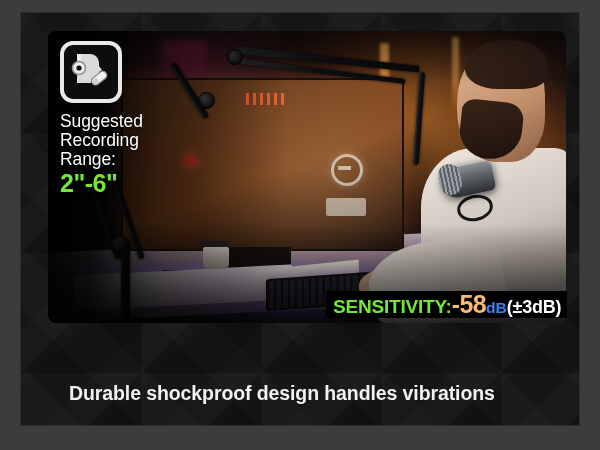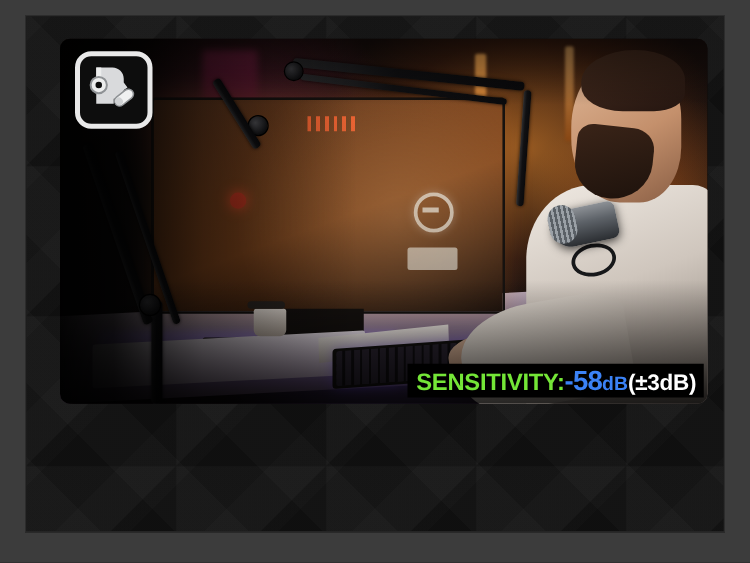--- a/index.html
+++ b/index.html
@@ -246,21 +246,21 @@
   
   #sensitivity {
     position:absolute; left:305px; top:278px; height:27px;
     background:#000000;
     display:flex; align-items:baseline;
     padding:0 6px 0 7px;
     z-index: 7;
     white-space: nowrap;
   }
   #sens-label { color:#74e637; font-size:19px; font-weight:bold; letter-spacing:-.2px; line-height:27px;}
-  #sens-value { color:#3b82f6; font-size:22px; font-weight:bold; letter-spacing:-.6px; line-height:27px;}
+  #sens-value { color:#fdba74; font-size:25px; font-weight:bold; letter-spacing:-.6px; line-height:27px;}
   #sens-unit  { color:#3b82f6; font-size:15.5px; font-weight:bold; line-height:27px;}
   #sens-tol   { color:#ffffff; font-size:18px; font-weight:bold; line-height:27px; letter-spacing:-.2px;}
 
   
   #headline {
     position:absolute; left:47px; top:330px;
     color:#74e637; font-size:31px; font-weight:bold;
     letter-spacing:.2px; z-index:5; line-height:36px;
   }
   #subhead {
@@ -339,24 +339,31 @@
           <path d="M13 9 h4 v11 h-4 z" fill="#eceded"></path>
           <circle cx="15" cy="23" r="6.5" fill="#eceded" stroke="#8f9295" stroke-width="1.6"></circle>
           <circle cx="15" cy="23" r="2.6" fill="#0d0d0d"></circle>
 
           <g transform="rotate(-38 34 34)">
             <rect x="27" y="30" width="17" height="8" rx="4" fill="#f0f1f1" stroke="#8f9295" stroke-width="1.2"></rect>
             <rect x="27.5" y="30.8" width="6" height="6.4" rx="3" fill="#cfd1d3"></rect>
           </g>
         </svg>
       </div>
+      <div id="range-lines">
+        <div class="range-line">Suggested</div>
+        <div class="range-line">Recording</div>
+        <div class="range-line">Range:</div>
+        <div id="range-value">2"-6"</div>
+      </div>
     </div>
 
     <div id="sensitivity">
       <span id="sens-label">SENSITIVITY:</span>
       <span id="sens-value">-58</span>
       <span id="sens-unit">dB</span>
       <span id="sens-tol">(±3dB)</span>
     </div>
 
+    <div id="subhead">Durable shockproof design handles vibrations</div>
 
   </div>
 </div>
 
 </body></html>

